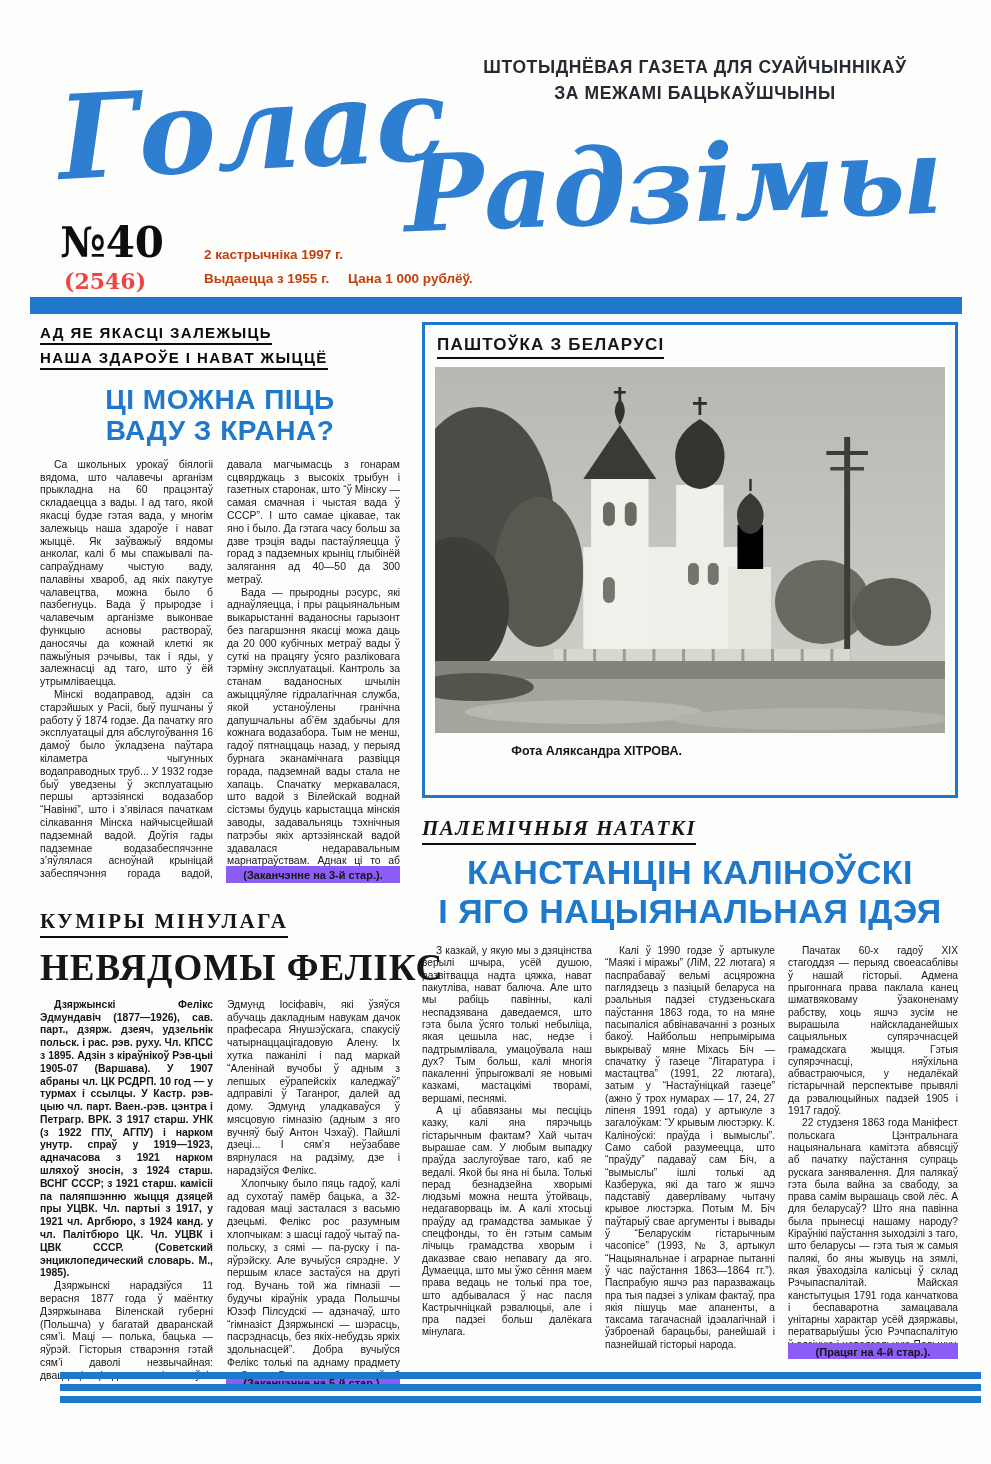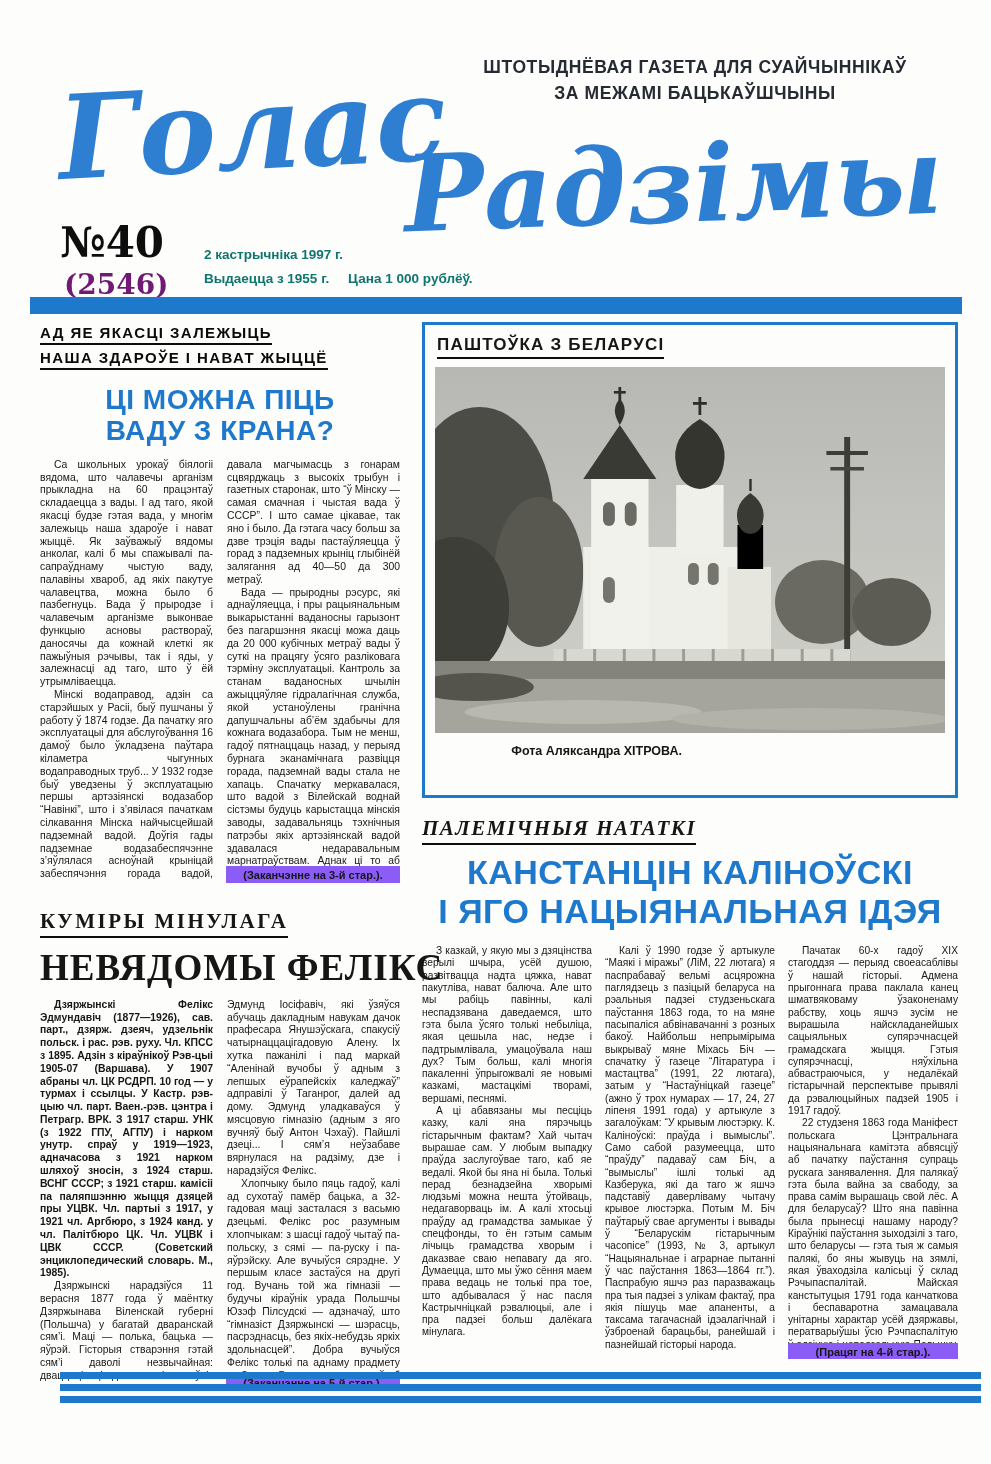--- a/index.html
+++ b/index.html
@@ -21,23 +21,23 @@
     white-space:nowrap; line-height:1;
   }
   .logo-word.w1 { top:70px; left:58px;  font-size:116px; transform:rotate(-3deg); }
   .logo-word.w2 { top:132px; left:404px; font-size:106px; transform:rotate(-2deg); }
   .issue-no {
     position:absolute; top:218px; left:60px;
     font-family:"DejaVu Serif", serif; font-weight:bold; font-size:42px; color:#0d0d0d;
   }
   .issue-total {
     position:absolute; top:268px; left:64px;
-    font-family:"DejaVu Serif", serif; font-weight:bold; font-size:28px; color:#701a75;
-  }
-  .meta { position:absolute; font-weight:bold; font-size:13.5px; color:#0f766e; }
+    font-family:"DejaVu Serif", serif; font-weight:bold; font-size:22px; color:#ef4444;
+  }
+  .meta { position:absolute; font-weight:bold; font-size:13.5px; color:#c2410c; }
   .meta.d1 { top:247px; left:204px; }
   .meta.d2 { top:271px; left:204px; }
   .meta.pr { top:271px; left:348px; }
   .rule-top {
     position:absolute; top:297px; left:30px; right:29px; height:17px;
     background:#1e78cc;
   }
   
   .cols { column-gap:14px; text-align:justify; overflow:hidden; position:relative; }
   .cols p { text-indent:14px; margin:0; }

